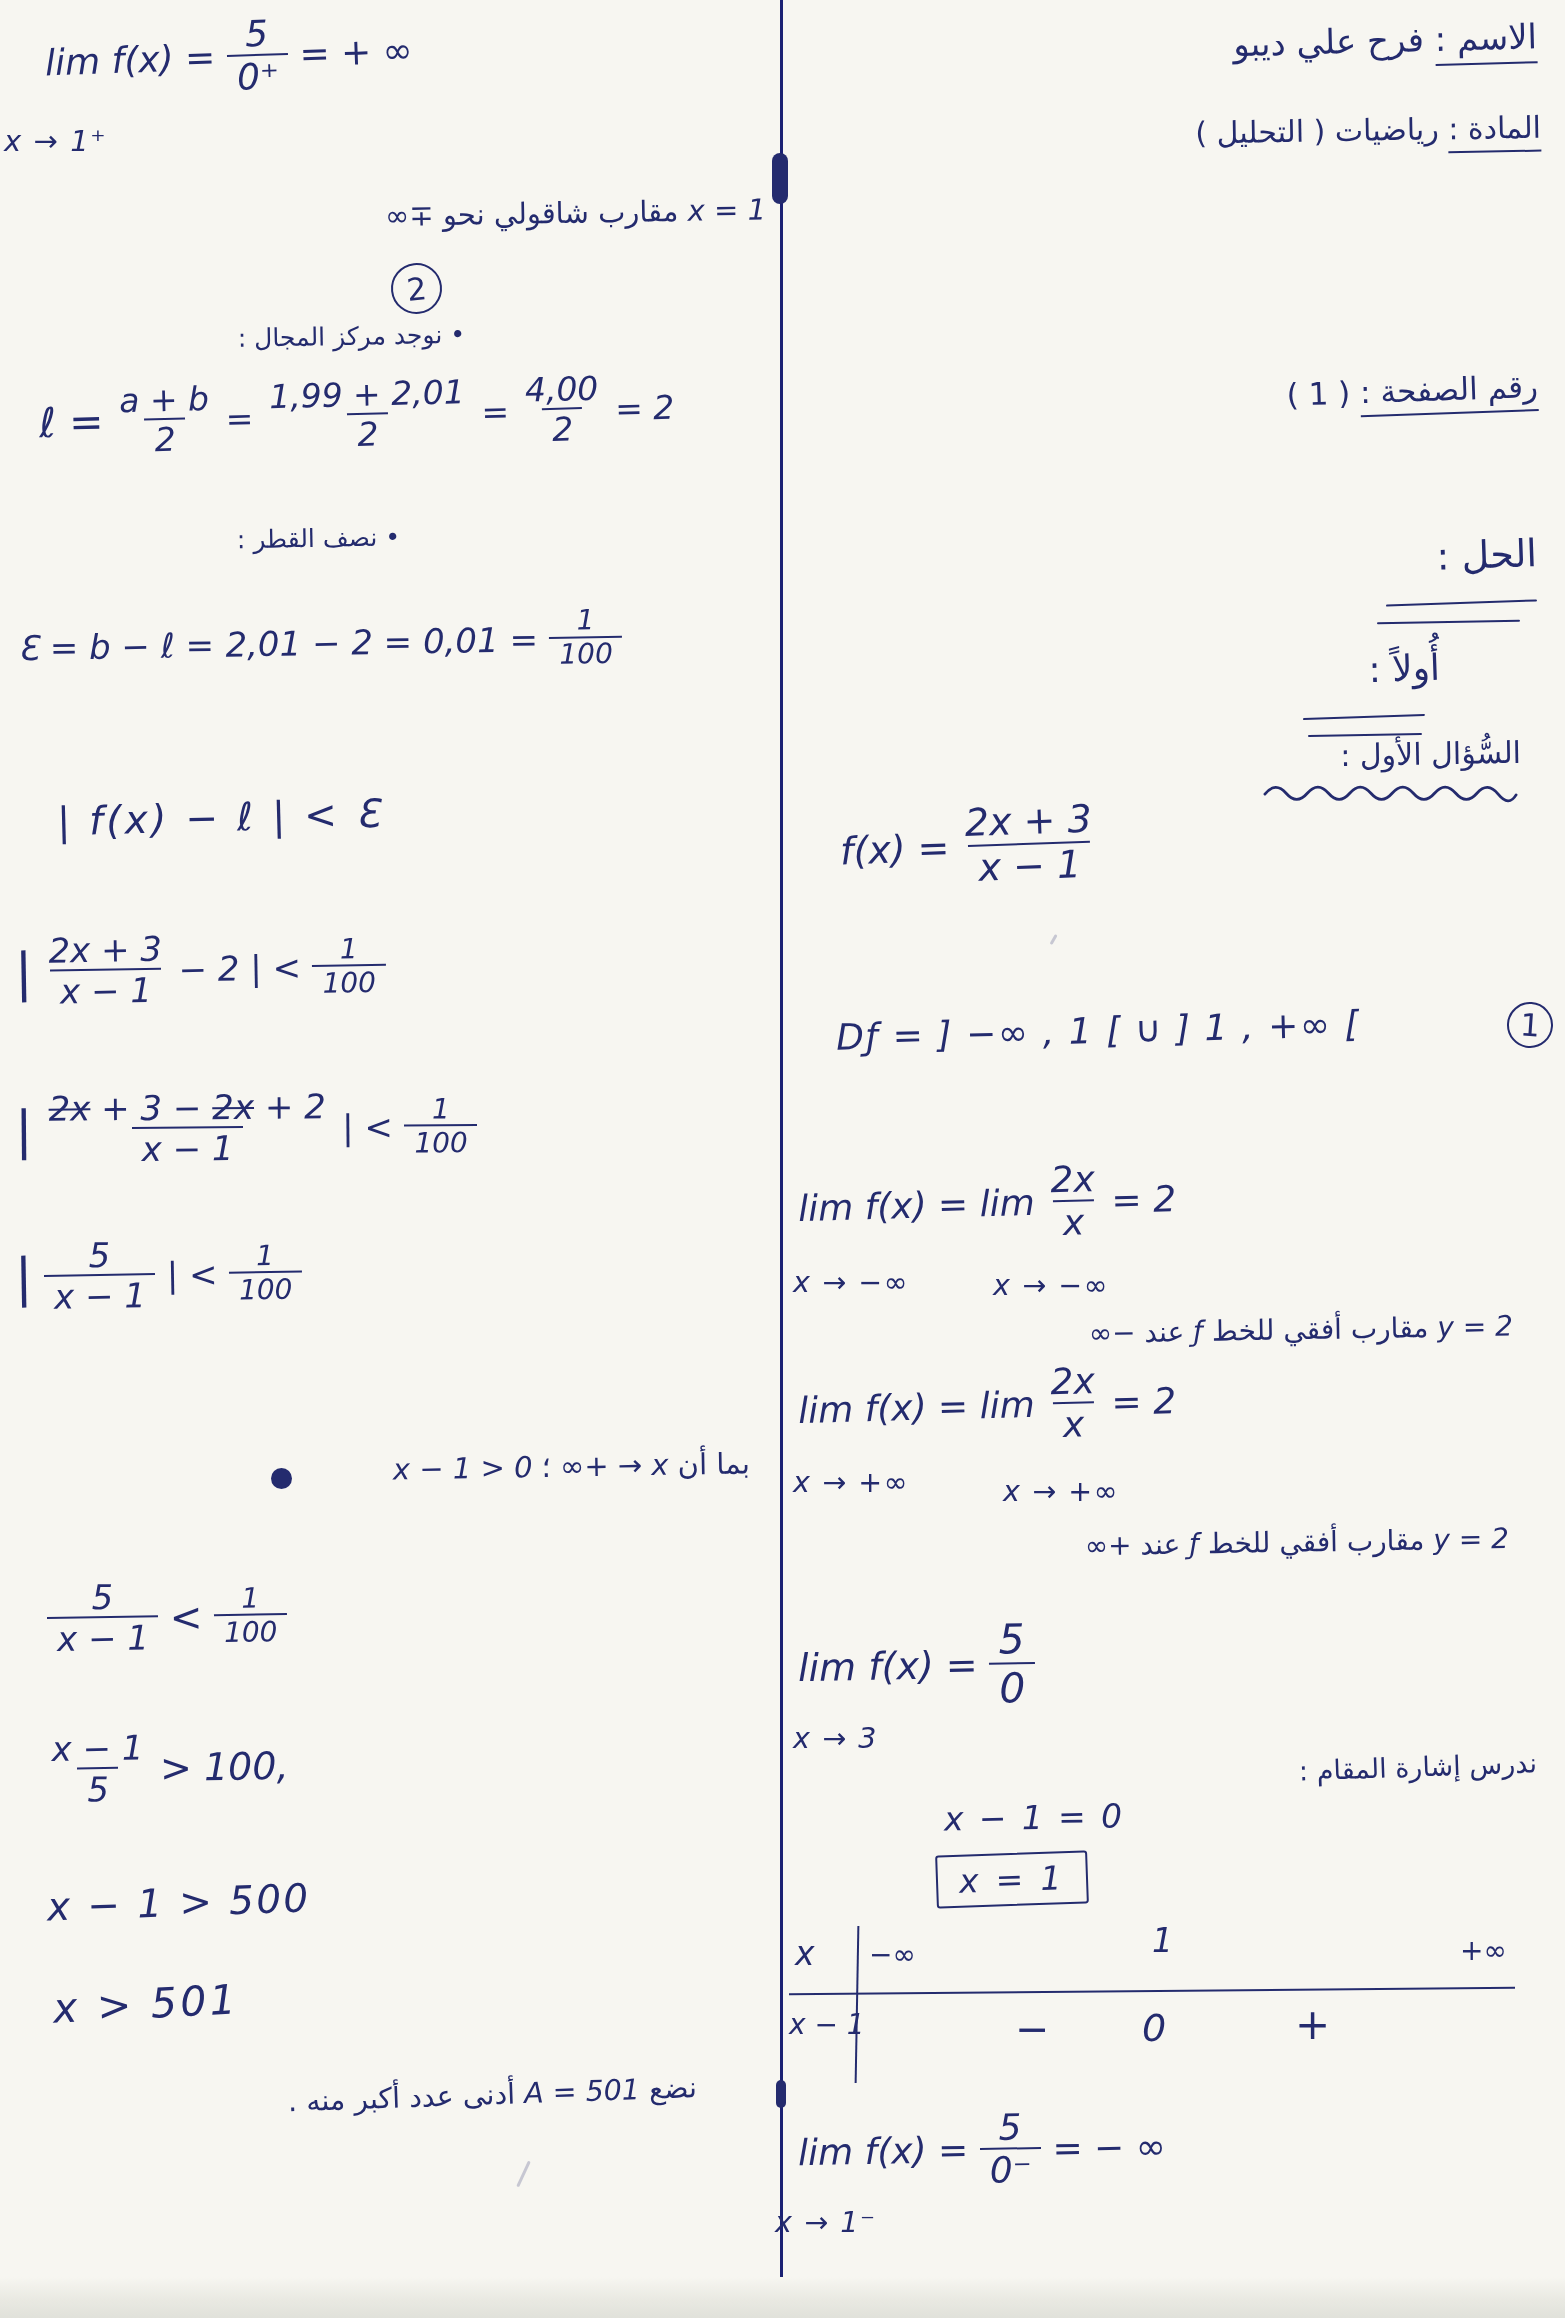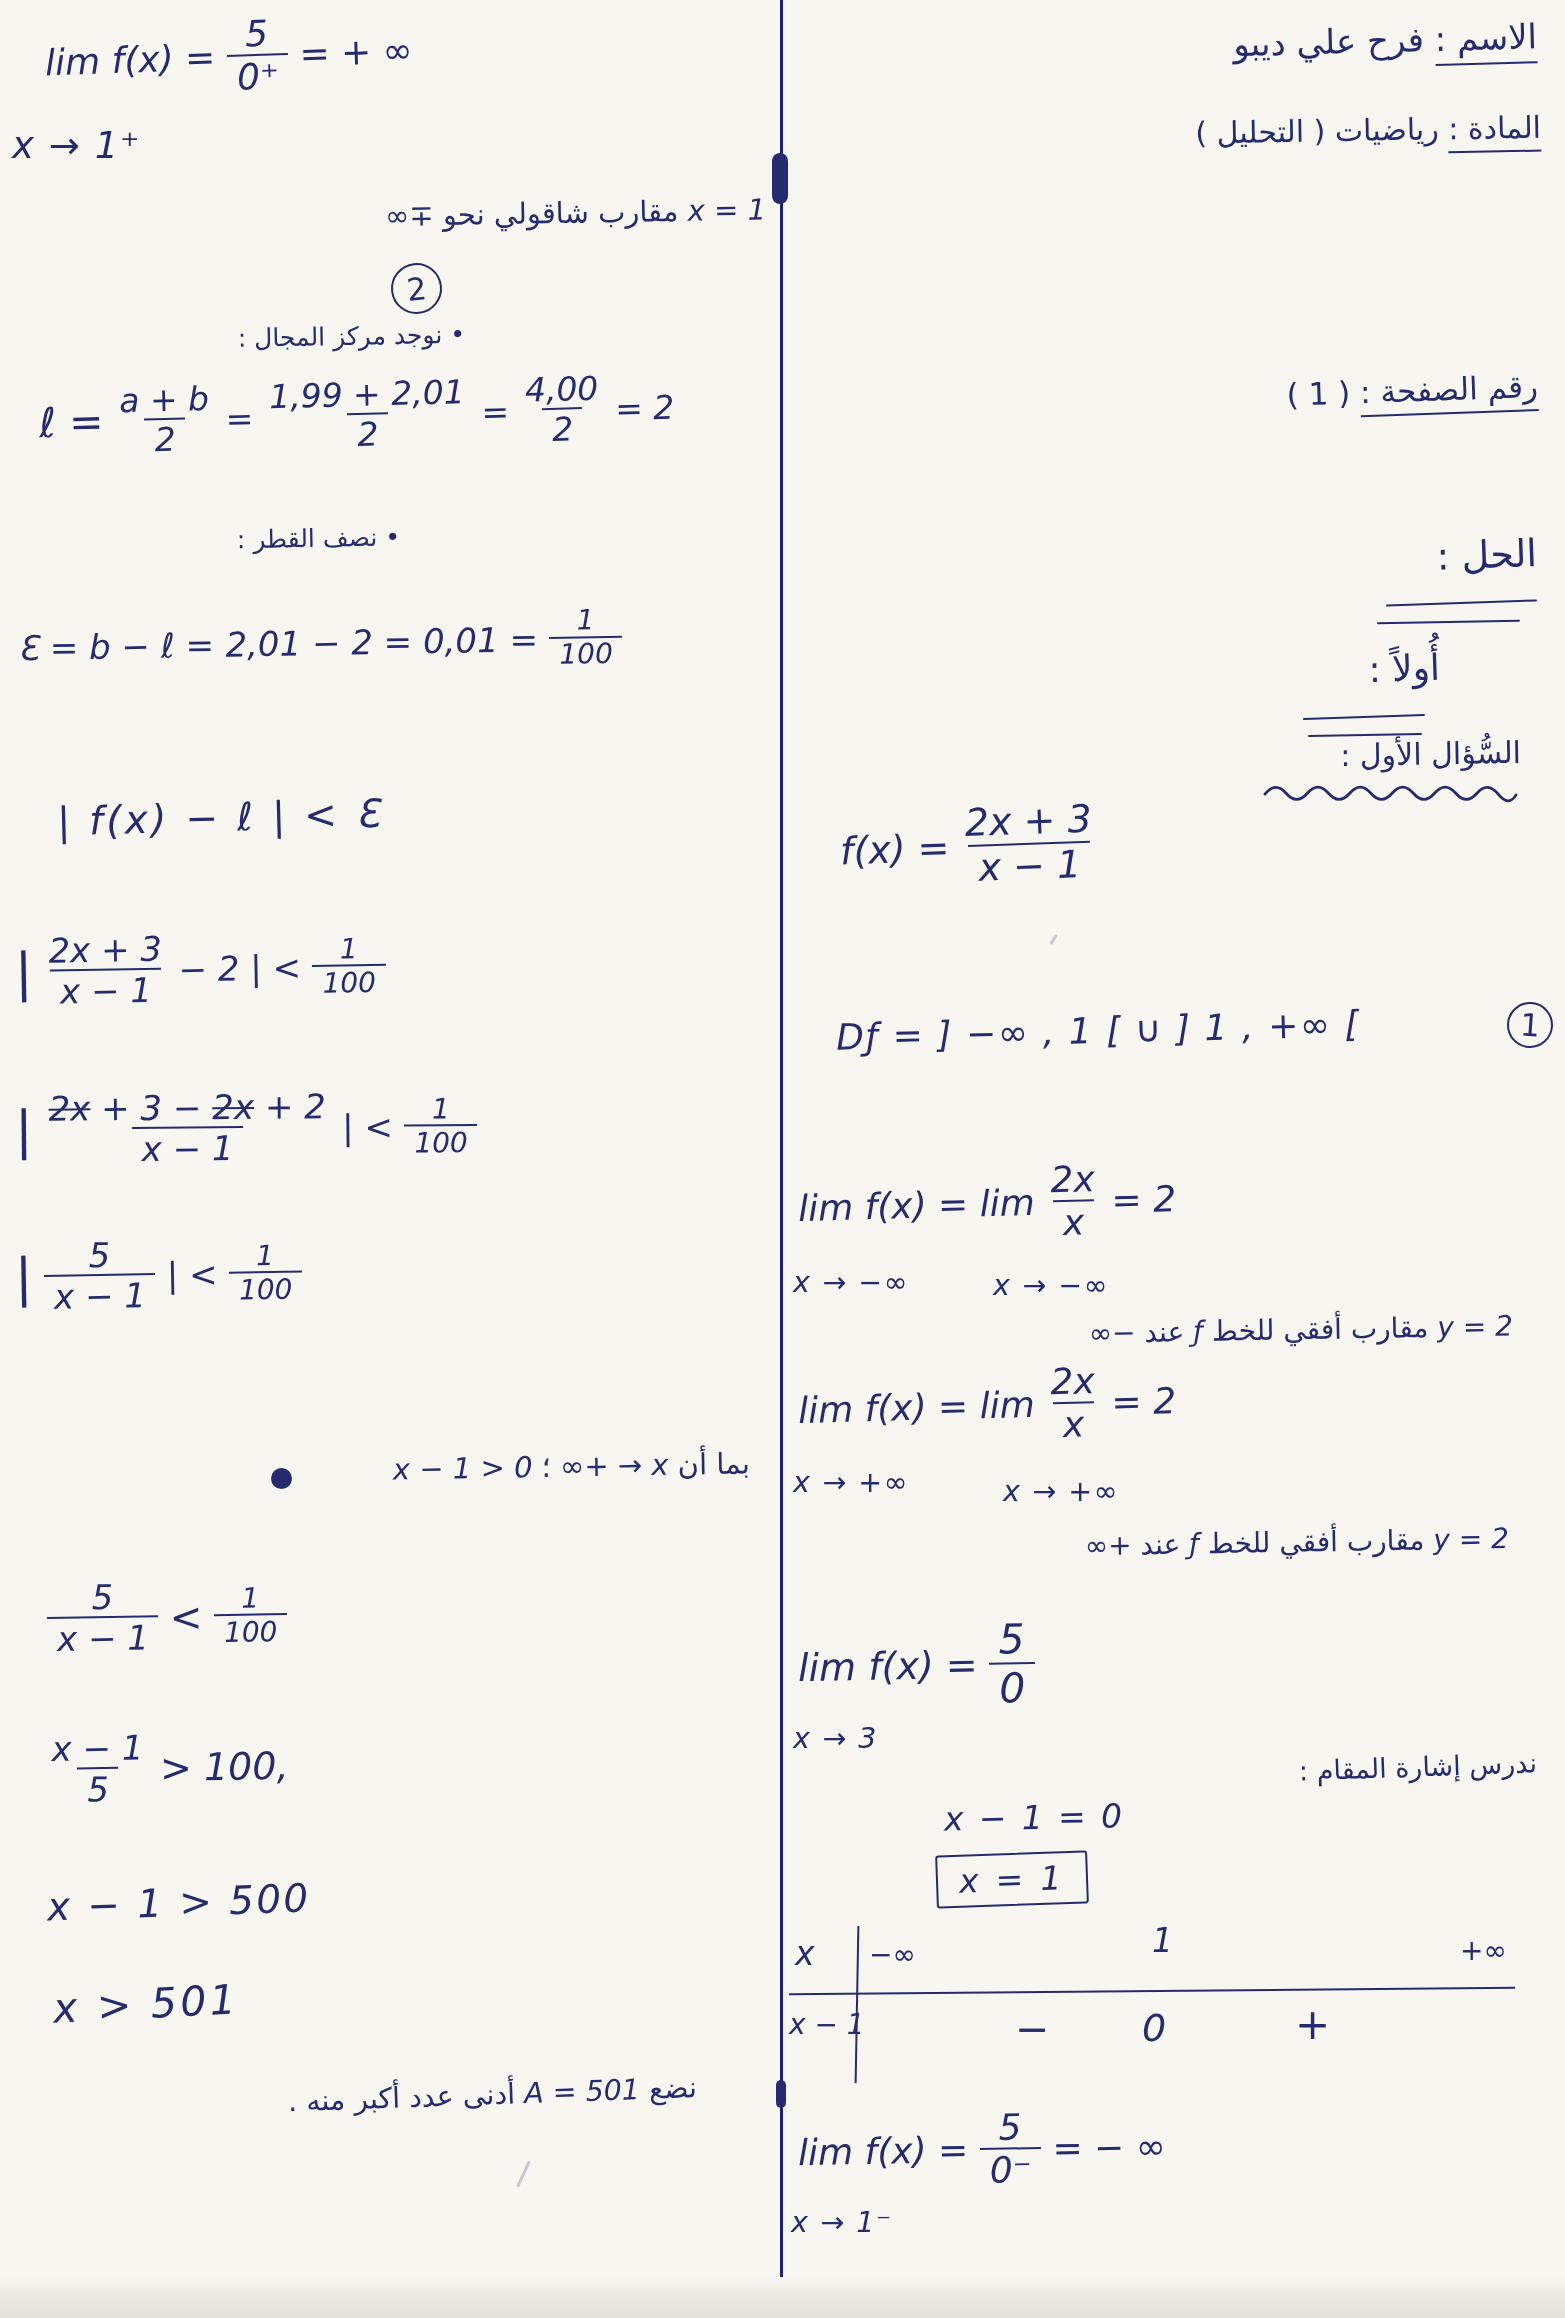--- a/index.html
+++ b/index.html
@@ -188,33 +188,33 @@
   </div>
 
   <div class="pos math row" style="left:798px;top:2108px;font-size:36px;transform:rotate(-1deg);">
     <span>lim f(x) =</span>
     <span class="frac">
       <span class="num">5</span>
       <span class="den">0⁻</span>
     </span>
     <span>= − ∞</span>
   </div>
-  <div class="pos math sub-row" style="left:791px;top:2206px;font-size:28.5px;">
+  <div class="pos math sub-row" style="left:775px;top:2206px;font-size:28.5px;">
     <span>x → 1⁻</span>
   </div>
 
   <div class="pos math row" style="left:45px;top:14.7px;font-size:36px;transform:rotate(-2deg);">
     <span>lim f(x) =</span>
     <span class="frac">
       <span class="num">5</span>
       <span class="den">0⁺</span>
     </span>
     <span>= + ∞</span>
   </div>
-  <div class="pos math sub-row" style="left:12px;top:124px;font-size:37px;">
+  <div class="pos math sub-row" style="left:4px;top:124px;font-size:29px;">
     <span>x → 1⁺</span>
   </div>
 
   <div class="pos ar" style="left:130px;top:194px;width:636px;font-size:29px;transform:rotate(-1deg);">
     <span class="math">x = 1</span>
     <span>مقارب شاقولي نحو</span>
     <span class="math">∓∞</span>
   </div>
 
   <div class="pos badge" style="left:391px;top:263px;width:47px;height:47px;transform:rotate(-6deg);">

